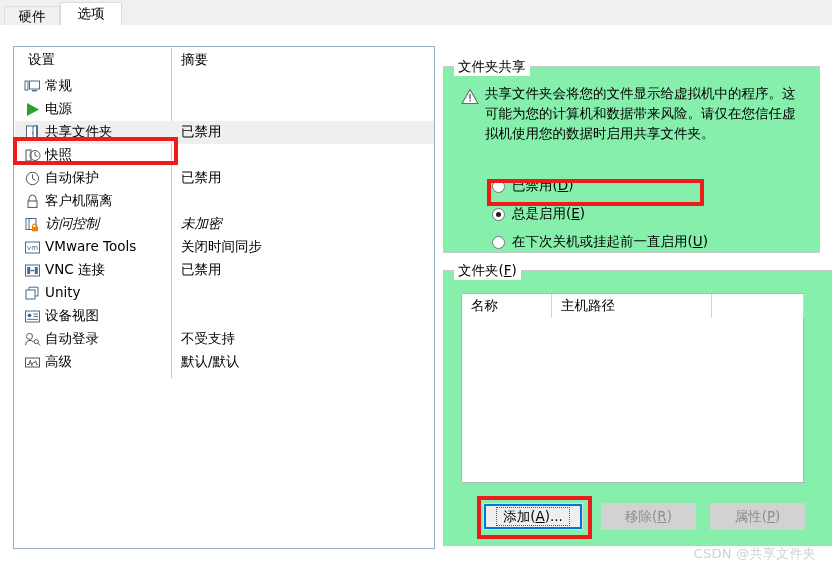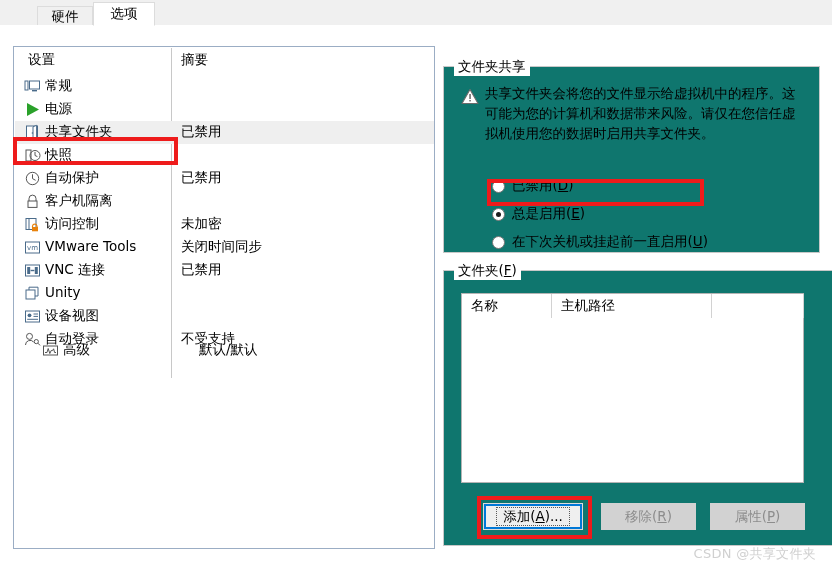--- a/index.html
+++ b/index.html
@@ -18,21 +18,20 @@
   }
   #tabstrip .tabline{
     position:absolute;left:0;top:25px;width:832px;height:1px;background:#ffffff;
   }
   .tab{
     position:absolute;top:3px;height:23px;
     display:flex;align-items:center;justify-content:center;
     font-size:13.5px;line-height:1;
     box-sizing:border-box;
     cursor:default;
-    margin-left:33px;
   }
   .tab.inactive{
     left:4px;width:56px;top:6px;height:20px;
     background:#f0f0f0;border:1px solid #dcdcdc;border-bottom:none;
   }
   .tab.active{
     left:60px;width:62px;top:2px;height:24px;
     background:#ffffff;border:1px solid #dcdcdc;border-bottom:1px solid #ffffff;
     z-index:3;
   }
@@ -75,21 +74,21 @@
     border:4px solid #ee1b1b;box-sizing:border-box;z-index:6;pointer-events:none;
   }
   
   #right{
     position:absolute;left:443px;top:20px;width:377px;height:503px;
   }
   .groupbox{
     position:absolute;
     border:1px solid #c8c8c8;
     box-sizing:border-box;
-    background:#0f766e;
+    background:#86efac;
   }
   .gb-title{
     position:absolute;top:-9px;left:10px;background:#ffffff;
     padding:0 4px;font-size:13.5px;white-space:nowrap;
   }
   #gb-sharing{left:0;top:20px;width:377px;height:187px;}
   #gb-folders{left:0;top:224px;width:400px;height:276px;}
 
   #warn-icon{position:absolute;left:17px;top:21px;width:18px;height:17px;}
   #warn-text{
@@ -216,21 +215,21 @@
           <span class="label">自动保护</span>
           <span class="summary">已禁用</span>
         </div>
         <div class="row" style="top: 143px;">
           <span class="ico"><svg viewBox="0 0 17 17">
               <path d="M5 8 L5 5.6 A3.5 3.5 0 0 1 12 5.6 L12 8" fill="none" stroke="#555"></path>
               <rect x="4" y="8" width="9" height="6.4" fill="none" stroke="#555"></rect>
             </svg></span>
           <span class="label">客户机隔离</span>
         </div>
-        <div class="row" style="top: 166px;">
+        <div class="row" style="top: 166px; font-style: italic;">
           <span class="ico"><svg viewBox="0 0 17 17">
               <rect x="2" y="2.5" width="10" height="11" fill="none" stroke="#4a6b8a"></rect>
               <rect x="4.5" y="2.5" width="1" height="11" fill="#4a6b8a"></rect>
               <path d="M8.5 11.5 L8.5 10 A2.3 2.3 0 0 1 13 10 L13 11.5" fill="none" stroke="#e8820c" stroke-width="1.2"></path>
               <rect x="8" y="11" width="6" height="4.3" fill="#e8820c"></rect>
             </svg></span>
           <span class="label">访问控制</span>
           <span class="summary">未加密</span>
         </div>
         <div class="row" style="top: 189px;">
@@ -269,21 +268,21 @@
         <div class="row" style="top: 281px;">
           <span class="ico"><svg viewBox="0 0 17 17">
               <circle cx="5.5" cy="5.4" r="3" fill="none" stroke="#555"></circle>
               <path d="M1.5 14 A4.6 4.6 0 0 1 9.6 11" fill="none" stroke="#555"></path>
               <circle cx="12.3" cy="10.6" r="2.1" fill="none" stroke="#555"></circle>
               <path d="M14 12.2 L16 14.4" stroke="#555"></path>
             </svg></span>
           <span class="label">自动登录</span>
           <span class="summary">不受支持</span>
         </div>
-        <div class="row" style="top: 292px; margin-left: 18px;">
+        <div class="row" style="top: 304px;">
           <span class="ico"><svg viewBox="0 0 17 17">
               <rect x="1.5" y="4" width="14" height="9" fill="none" stroke="#555"></rect>
               <path d="M3 10.5 L5 10.5 L6.2 6.5 L7.8 11.5 L9.2 8.5 L10.6 8.5 L11.6 6.8 L12.6 10.5 L14 10.5" fill="none" stroke="#555" stroke-width="1"></path>
             </svg></span>
           <span class="label">高级</span>
           <span class="summary">默认/默认</span>
         </div>
       </div>
   </div>
   <div id="hl-sharedfolder" style="border-color: rgb(238, 27, 27);"></div>

